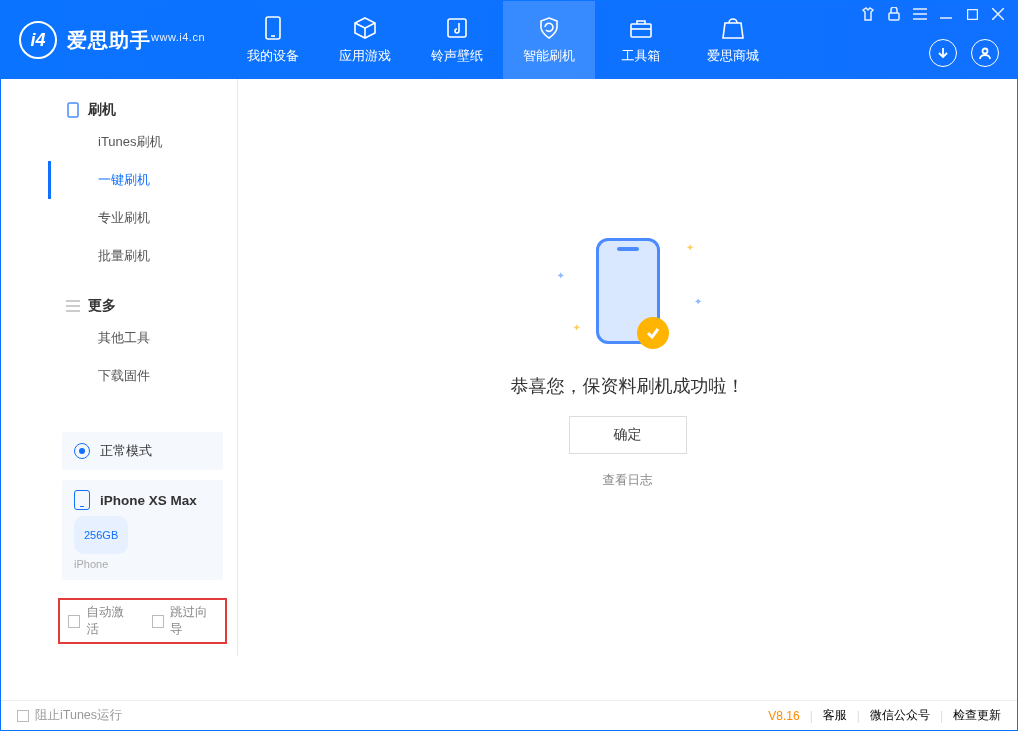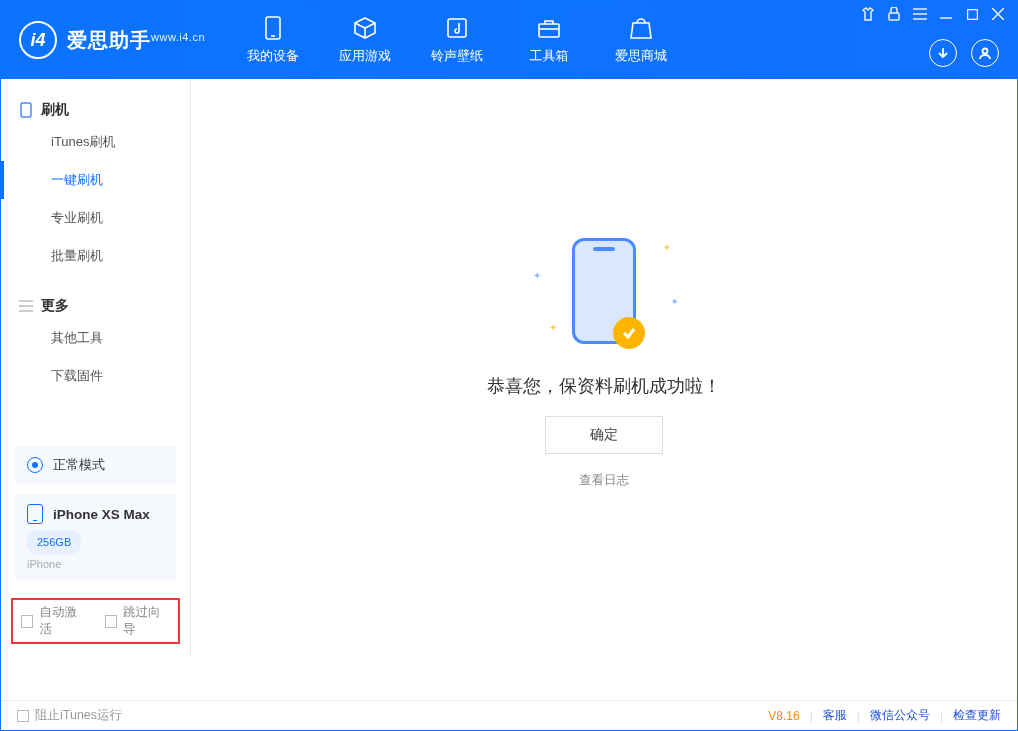--- a/index.html
+++ b/index.html
@@ -19,36 +19,36 @@
 .tab-ico { width:26px; height:26px; display:flex; align-items:center; justify-content:center; }
 .tab-ico svg { stroke:#fff; fill:none; stroke-width:1.6; }
 .header-right { position:absolute; right:12px; top:6px; display:flex; gap:12px; align-items:center; font-size:14px; }
 .hdr-btn { width:14px; height:14px; display:flex; align-items:center; justify-content:center; cursor:pointer; opacity:.9;}
 .hdr-btn svg{ stroke:#fff; fill:none; stroke-width:1.5;}
 .header-actions { position:absolute; right:18px; bottom:12px; display:flex; gap:14px; }
 .circle-btn{ width:28px; height:28px; border:1.5px solid #fff; border-radius:50%; display:flex; align-items:center; justify-content:center; cursor:pointer;}
 .circle-btn svg{ stroke:#fff; fill:none; stroke-width:1.8;}
 
 
-.body { flex:1; display:flex; min-height:0; }
+.body { flex:1; display:flex; min-height:0;margin-left:47px; }
 .sidebar { width:190px; border-right:1px solid #e8e8e8; display:flex; flex-direction:column; }
 .side-scroll{ flex:1; overflow:auto; padding-top:14px;}
 .side-group{ padding: 8px 0 4px 18px; display:flex; align-items:center; gap:8px; font-size:14px; color:#333; font-weight:600;}
 .side-group .g-ico{ width:14px; height:14px; display:flex; align-items:center; justify-content:center; color:#4b8bff;}
 .side-item{ padding: 10px 0 10px 50px; font-size:13px; color:#555; cursor:pointer;}
 .side-item.active{ color:#1070ff; position:relative;}
 .side-item.active::before{ content:""; position:absolute; left:0; top:0; bottom:0; width:3px; background:#1070ff;}
 
 .device-blocks{ padding:0 14px 0 14px; }
 .card{ background:#f5f8fc; border-radius:2px; padding:10px 12px; margin-bottom:10px; }
 .card-row{ display:flex; align-items:center; gap:10px; font-size:13px; color:#333;}
 .mode-dot{ width:16px; height:16px; border:1.5px solid #1070ff; border-radius:50%; position:relative;}
 .mode-dot::after{content:""; position:absolute; width:6px; height:6px; background:#1070ff; border-radius:50%; left:50%; top:50%; transform:translate(-50%,-50%);}
 .dev-name{ font-weight:700; color:#333; font-size:13.5px;}
-.badge{ display:inline-block; background:#e6f0ff; color:#1070ff; border-radius:10px; font-size:11px; padding:6px 10px; margin-top:6px;}
+.badge{ display:inline-block; background:#e6f0ff; color:#1070ff; border-radius:10px; font-size:11px; padding:13px 10px; margin-top:6px;}
 .dev-sub{ font-size:11px; color:#aaa; margin-top:4px;}
 .phone-ico{ width:16px; height:20px; border:1.5px solid #1070ff; border-radius:3px; position:relative;}
 .phone-ico::after{content:""; position:absolute; bottom:2px; left:50%; transform:translateX(-50%); width:4px; height:1.5px; background:#1070ff;}
 
 .check-row{ border:2px solid #e23b3b; margin:8px 10px 12px 10px; padding:4px 8px; display:flex; gap:18px; align-items:center;}
 .chk{ display:flex; align-items:center; gap:6px; font-size:12.5px; color:#888; cursor:pointer;}
 .chk .box{ width:13px; height:13px; border:1px solid #bbb; background:#fff;}
 
 
 .main{ flex:1; display:flex; align-items:center; justify-content:center; }
@@ -62,21 +62,21 @@
 .msg{ font-size:18px; color:#333; font-weight:500;}
 .ok-btn{ border:1px solid #ddd; background:#fff; padding:9px 44px; font-size:14px; color:#444; cursor:pointer;}
 .loglink{ font-size:12.5px; color:#888; cursor:pointer; text-decoration:none;}
 
 
 .footer{ height:30px; border-top:1px solid #eee; display:flex; align-items:center; padding:0 16px; font-size:12px; color:#999; gap:8px;margin-top:44px;}
 .footer .box{ width:12px; height:12px; border:1px solid #bbb;}
 .footer-right{ margin-left:auto; display:flex; align-items:center; gap:10px;}
 .ver{ color:#ff8a00;}
 .fsep{ color:#ddd;}
-.flink{ color:#1d4ed8; cursor:pointer;}
+.flink{ color:#000000; cursor:pointer;}
 </style>
 </head>
 <body>
 
 <div class="window">
 
   <div class="header">
     <div class="logo-wrap">
       <div class="logo-badge">i4</div>
       <div class="logo-text">
@@ -105,20 +105,29 @@
         <span>应用游戏</span>
       </div>
       <div class="tab">
         <span class="tab-ico">
             <svg width="22" height="22" viewBox="0 0 22 22">
               <rect x="2" y="2" width="18" height="18" rx="2"></rect>
               <path d="M13 6 L13 14 A2 2 0 1 1 11 12"></path>
             </svg>
           </span>
         <span>铃声壁纸</span>
+      </div>
+      <div class="tab active">
+        <span class="tab-ico">
+            <svg width="24" height="24" viewBox="0 0 24 24">
+              <path d="M12 2 L20 5 V11 C20 17 12 22 12 22 C12 22 4 17 4 11 V5 Z"></path>
+              <path d="M8 11 A4 4 0 1 1 9 14"></path>
+            </svg>
+          </span>
+        <span>智能刷机</span>
       </div>
       <div class="tab">
         <span class="tab-ico">
             <svg width="24" height="22" viewBox="0 0 24 22">
               <rect x="2" y="7" width="20" height="13" rx="1"></rect>
               <path d="M8 7 V4 H16 V7"></path>
               <line x1="2" y1="12" x2="22" y2="12"></line>
             </svg>
           </span>
         <span>工具箱</span>

